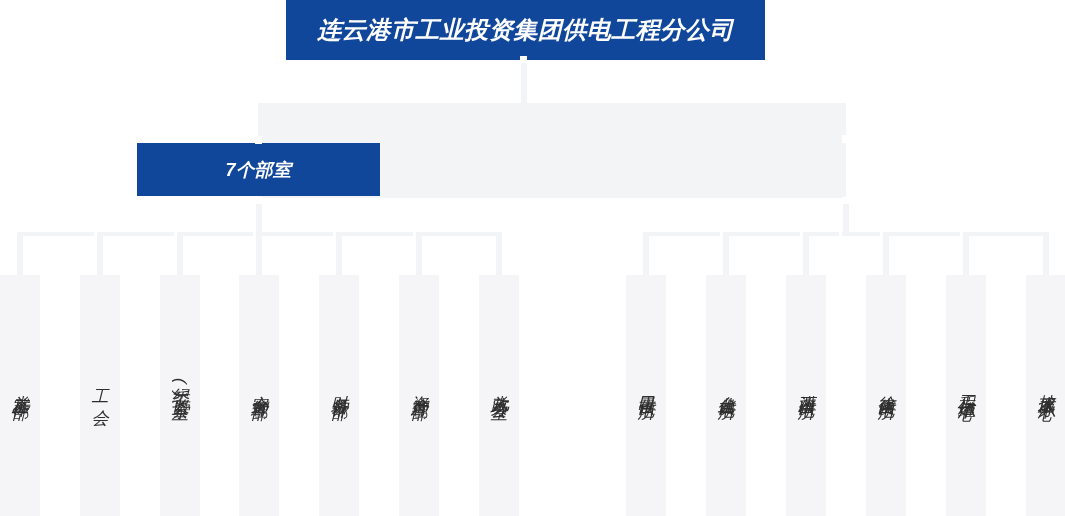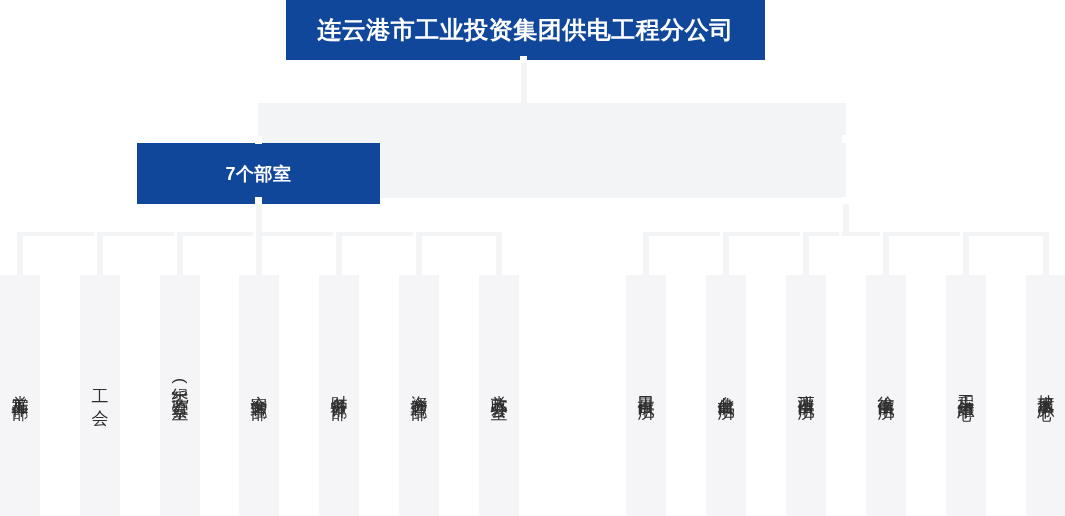--- a/index.html
+++ b/index.html
@@ -4,20 +4,21 @@
 <style>
   * { margin: 0; padding: 0; box-sizing: border-box; }
   html, body { background: #ffffff; }
   .stage {
     position: relative;
     width: 1065px;
     height: 516px;
     background: #ffffff;
     overflow: hidden;
     font-family: "Liberation Sans", "DejaVu Sans", sans-serif;
+    font-style: italic;
   }
   
   .bluebox {
     position: absolute;
     background: #11479B;
     color: #ffffff;
     display: flex;
     align-items: center;
     justify-content: center;
     font-weight: bold;
@@ -89,21 +90,21 @@
   <div class="gray" style="left:723px;  top:232px; width:6px; height:43px;"></div>
   <div class="gray" style="left:803px;  top:232px; width:6px; height:43px;"></div>
   <div class="gray" style="left:883px;  top:232px; width:6px; height:43px;"></div>
   <div class="gray" style="left:963px;  top:232px; width:6px; height:43px;"></div>
   <div class="gray" style="left:1043px; top:232px; width:6px; height:43px;"></div>
 
   <div class="bluebox rootbox" style="left:286px; top:0; width:479px; height:60px;">
     <span>连云港市工业投资集团供电工程分公司</span>
   </div>
 
-  <div class="bluebox groupbox" style="left:137px; top:143px; width:243px; height:61px;">
+  <div class="bluebox groupbox" style="left:137px; top:143px; width:243px; height:53px;">
     <span>7个部室</span>
   </div>
 
 
   <div class="gap" style="left:520px; top:56px;  width:7px; height:7px;"></div>
   <div class="gap" style="left:255px; top:136px; width:7px; height:8px;"></div>
   <div class="gap" style="left:255px; top:197px; width:7px; height:7px;"></div>
   <div class="gap" style="left:842px; top:135px; width:7px; height:8px;"></div>
   <div class="gap" style="left:842px; top:197px; width:7px; height:7px;"></div>
 

